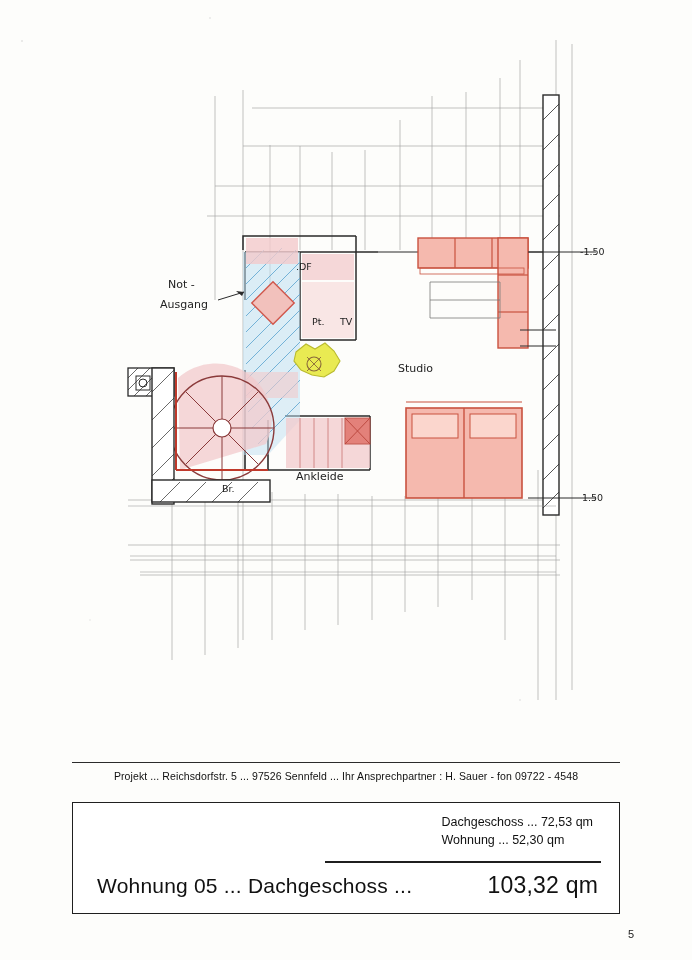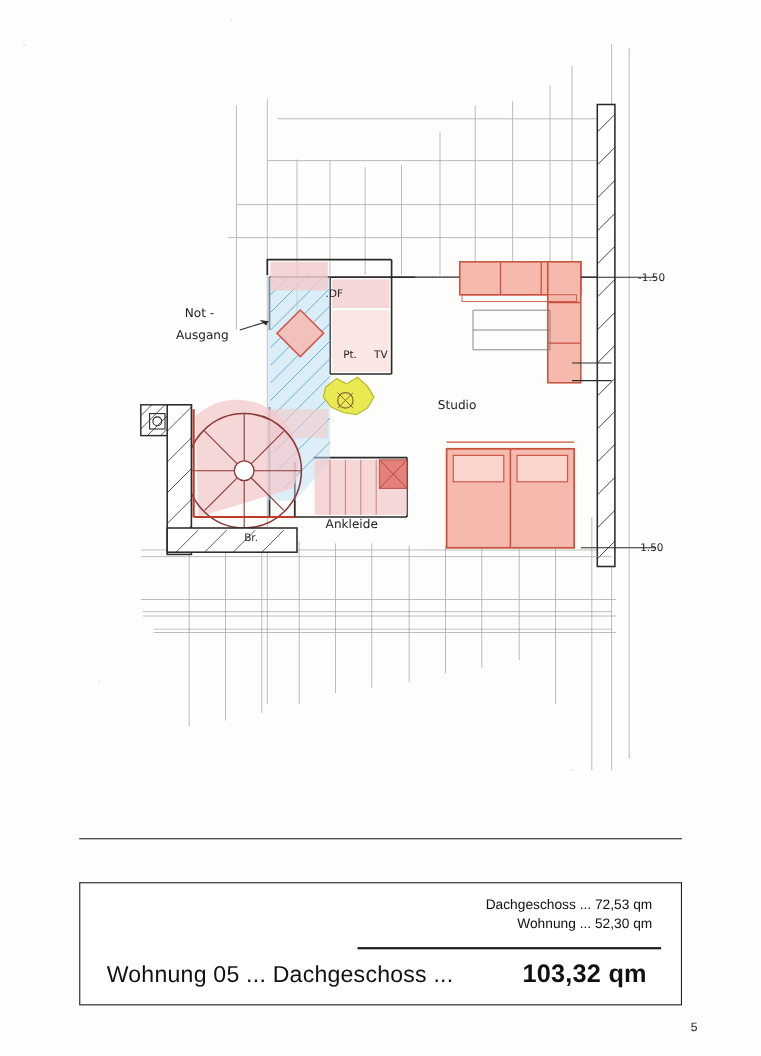--- a/index.html
+++ b/index.html
@@ -75,51 +75,50 @@
     width: 548px;
     height: 112px;
     border: 1.6px solid #1f1f1f;
     box-sizing: border-box;
     background: #fff;
   }
   .summary-rows {
     position: absolute;
     right: 26px;
     top: 10px;
-    text-align: right;
     font-size: 12.5px;
     line-height: 1.45;
     color: #111;
   }
   .summary-rows div { white-space: nowrap; }
   .summary-divider {
     position: absolute;
     right: 18px;
     top: 58px;
     width: 276px;
     height: 1.5px;
     background: #1f1f1f;
   }
   .total-row {
     position: absolute;
     left: 24px;
-    right: 31px;
+    right: 21px;
     bottom: 14px;
     display: flex;
     align-items: baseline;
     justify-content: space-between;
   }
   .total-label {
     font-size: 21px;
     color: #111;
     letter-spacing: 0.2px;
   }
   .total-value {
     font-size: 23px;
-    font-weight: bold;
+    font-weight: normal;
     color: #111;
     letter-spacing: 0.2px;
   }
   .page-number {
     position: absolute;
     right: 58px;
     top: 188px;
     font-size: 11px;
     color: #222;
   }
@@ -364,20 +363,21 @@
         <line x1="128" y1="506" x2="556" y2="506"></line>
         <line x1="130" y1="556" x2="556" y2="556"></line>
         <line x1="140" y1="572" x2="556" y2="572"></line>
       </g>
     </svg>
   </div>
 
   <div class="footer">
     <div class="footer-rule"></div>
 
+    <div class="project-line">Projekt ... Reichsdorfstr. 5 ... 97526 Sennfeld ... Ihr Ansprechpartner : H. Sauer - fon  09722 - 4548</div>
 
     <div class="summary-box">
       <div class="summary-rows">
         <div>
           <span>Dachgeschoss ...</span>
           <span>72,53 qm</span>
         </div>
         <div>
           <span>Wohnung ...</span>
           <span>52,30 qm</span>

